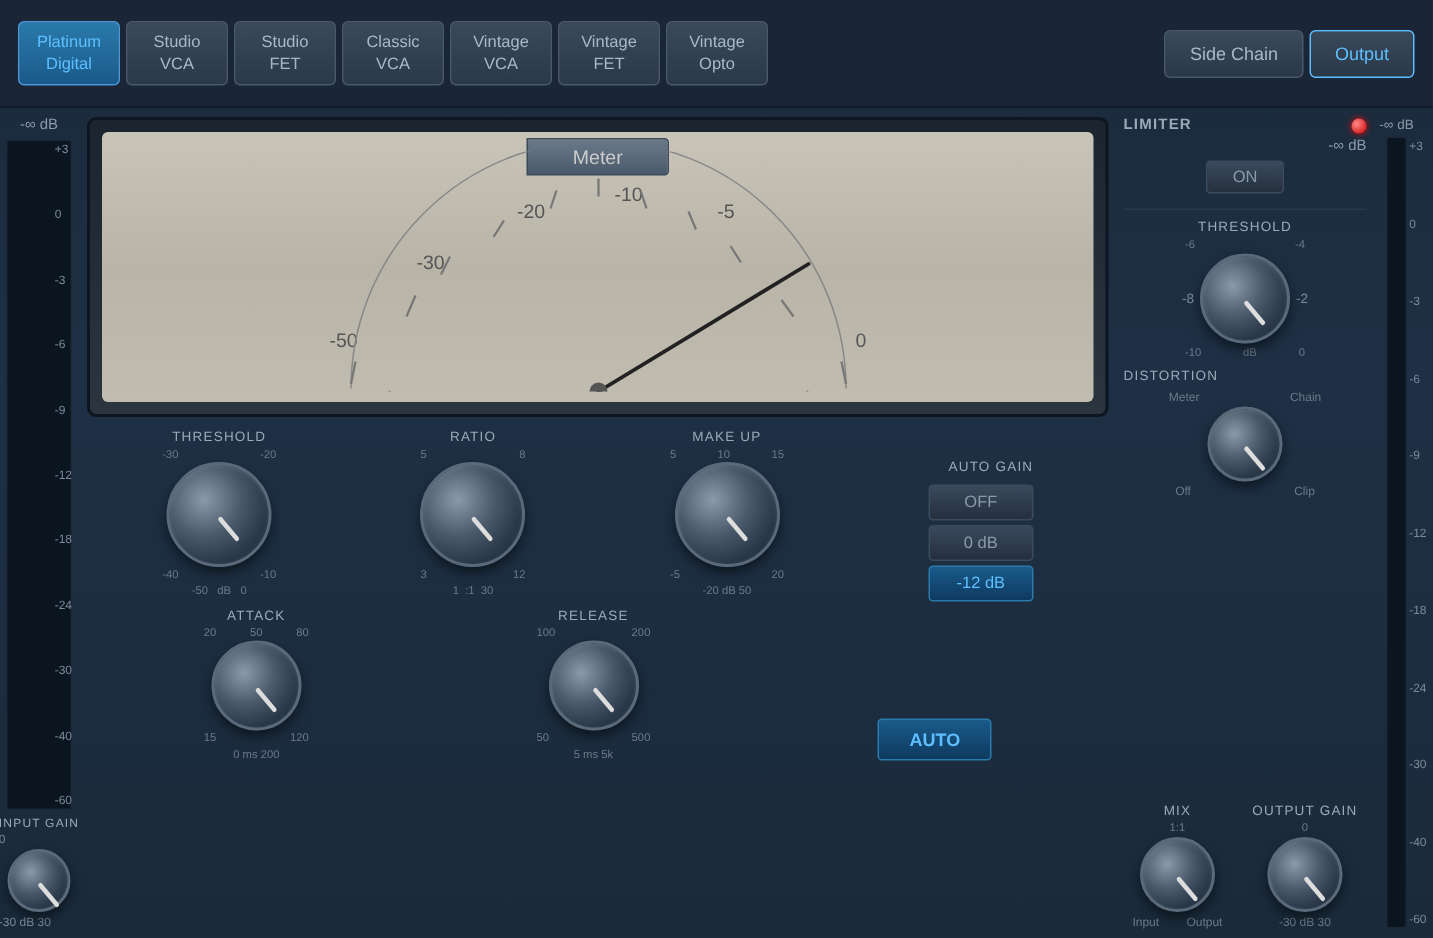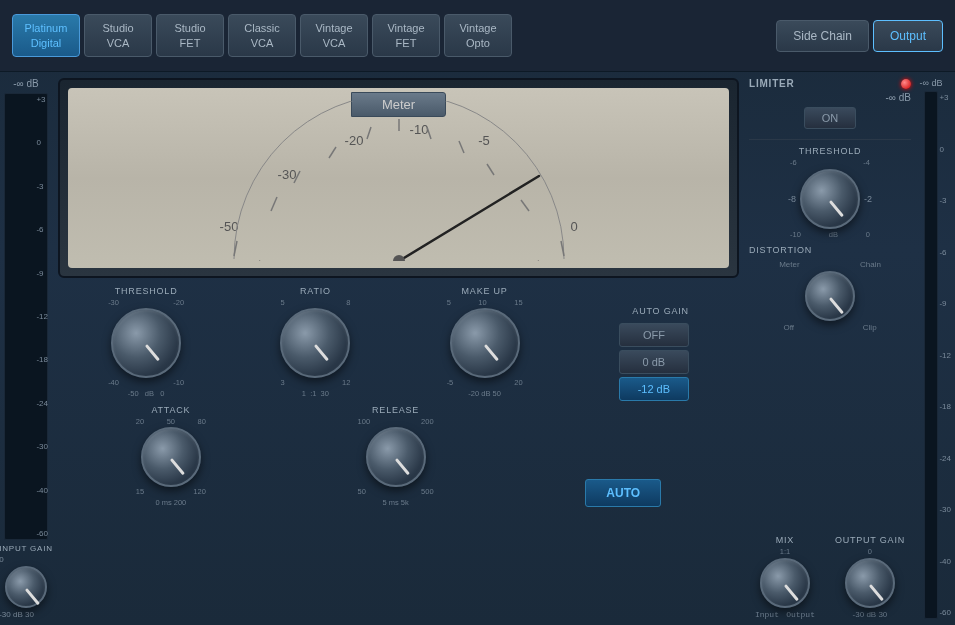--- a/index.html
+++ b/index.html
@@ -683,21 +683,21 @@
               <span>Off</span>
               <span>Clip</span>
             </div>
           </div>
 
           <div class="mix-output-row">
             <div class="mix-block">
               <div class="mix-label">MIX</div>
               <div class="mix-sub">1:1</div>
               <div class="knob knob-sm" style="margin: 2px auto;"></div>
-              <div style="display:flex; justify-content:space-between; width:60px; font-size:8px; color:#6a7a8a;font-family:Liberation Mono, monospace;">
+              <div style="display:flex; justify-content:space-between; width:60px; font-size:8px; color:#6a7a8a;">
                 <span>Input</span>
                 <span>Output</span>
               </div>
             </div>
             <div class="mix-block">
               <div class="mix-label">OUTPUT GAIN</div>
               <div class="mix-sub">0</div>
               <div class="knob knob-sm" style="margin: 2px auto;"></div>
               <div style="font-size:8px; color:#6a7a8a; text-align:center;">-30  dB  30</div>
             </div>

